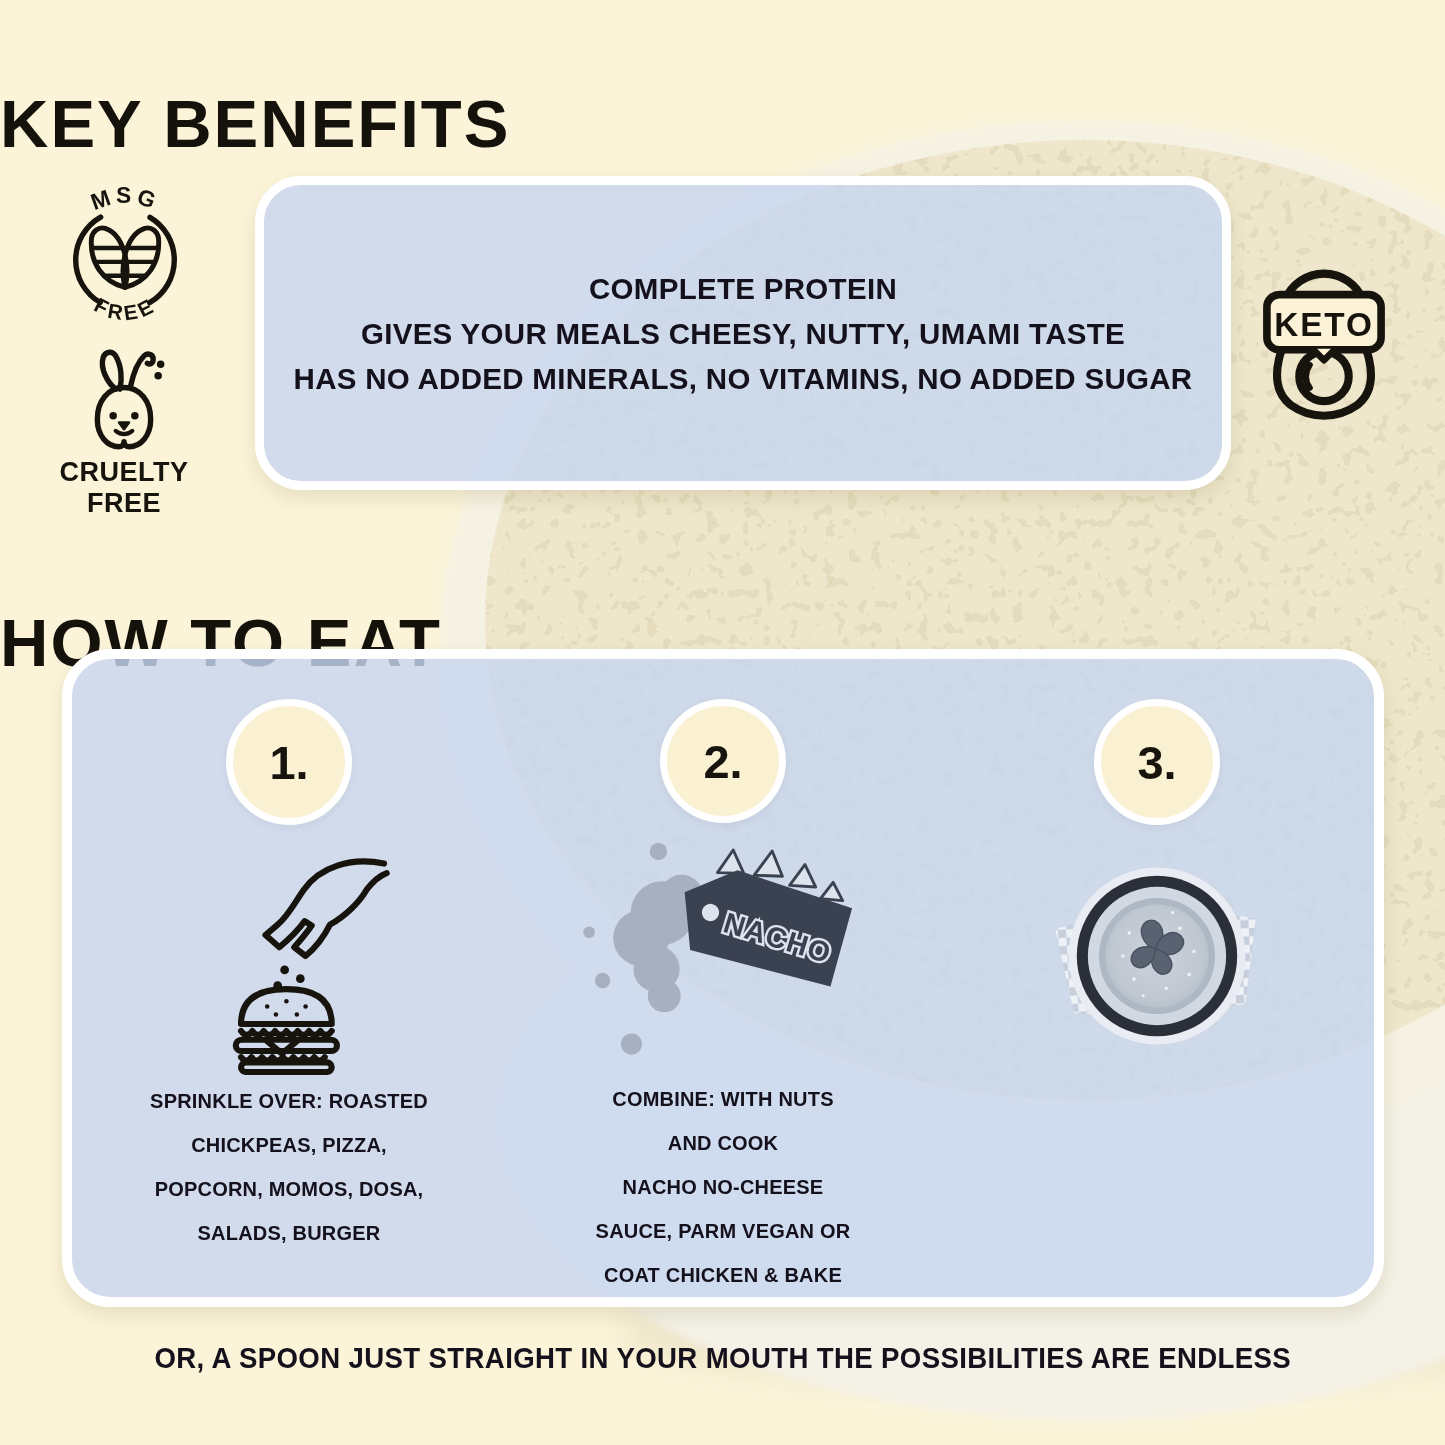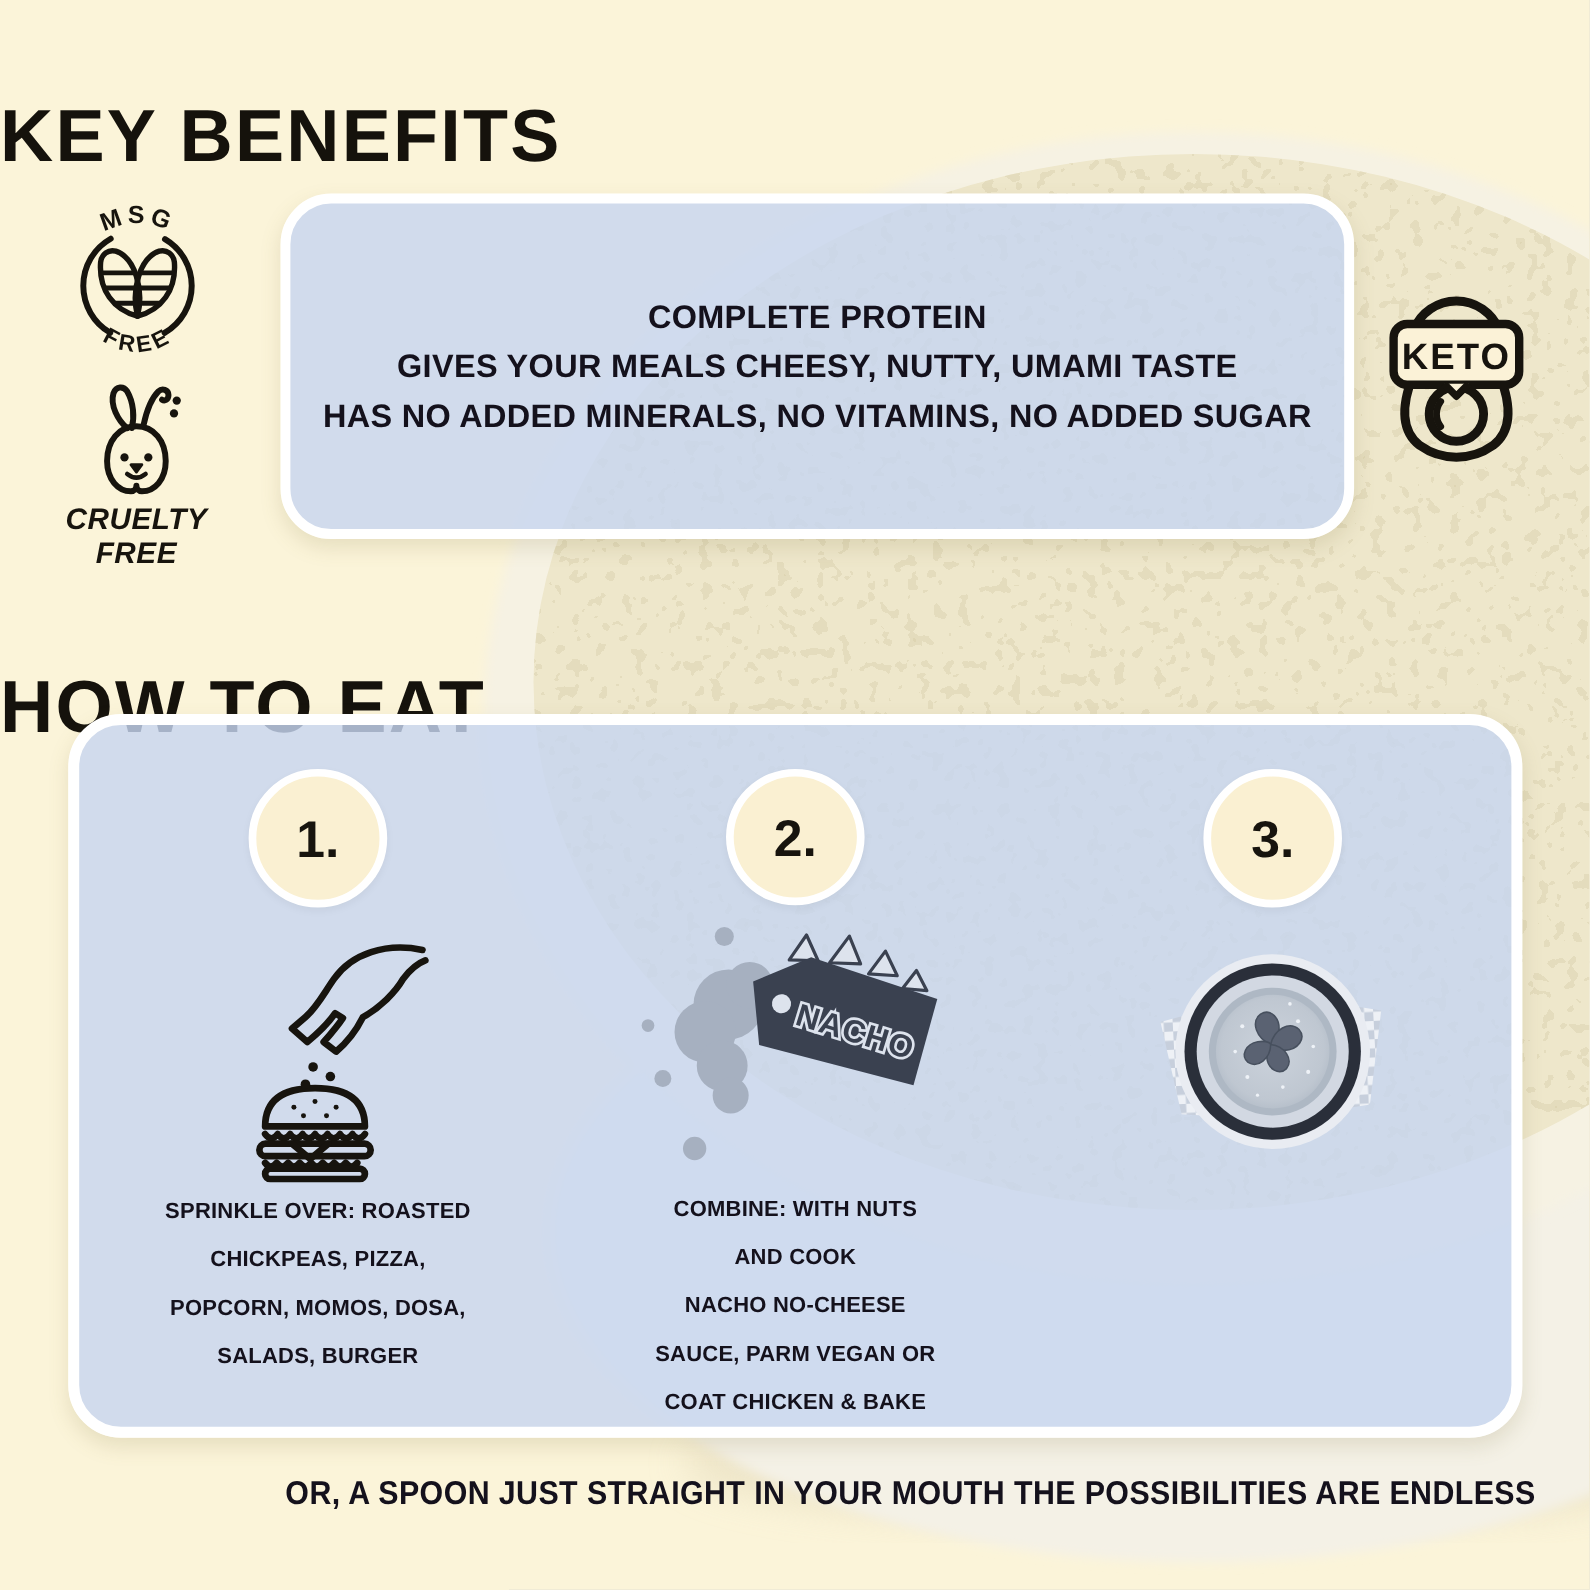--- a/index.html
+++ b/index.html
@@ -37,26 +37,26 @@
     width:112px;height:112px;border-radius:50%;background:#faf0d2;border:7px solid #ffffff;
     box-sizing:content-box;display:flex;align-items:center;justify-content:center;
     font-size:47px;font-weight:800;color:#17140e;box-shadow:0 3px 8px rgba(0,0,0,0.05);
   }
   .step-icon{height:234px;margin-top:14px;display:flex;align-items:center;justify-content:center;}
   .step-text{
     margin-top:6px;font-size:20px;font-weight:700;line-height:44px;letter-spacing:.2px;
     text-align:center;white-space:pre-line;color:#14111c;
   }
   #msg-badge{left:56px;top:176px;width:138px;height:152px;}
-  #cruelty-badge{left:40px;top:344px;width:168px;text-align:center;font-style:italic;}
+  #cruelty-badge{left:40px;top:344px;width:168px;text-align:center;}
   .cruelty-label{margin-top:6px;font-size:27px;font-weight:800;line-height:31px;white-space:pre-line;letter-spacing:.5px;}
   #keto-badge{left:1260px;top:247px;width:128px;height:177px;}
 
   .footer-line{
-    position:absolute;left:0;right:0;top:1341px;text-align:right;z-index:2;
+    position:absolute;left:0;right:0;top:1341px;text-align:center;z-index:2;
     font-size:30px;font-weight:700;color:#14111c;
   }
   .footer-line span{display:inline-block;transform:scaleX(0.92);letter-spacing:.4px;white-space:nowrap;}
   svg{display:block;}
   svg text{font-family:"Liberation Sans",sans-serif;}
 </style>
 </head>
 <body>
 
 <div class="canvas">

